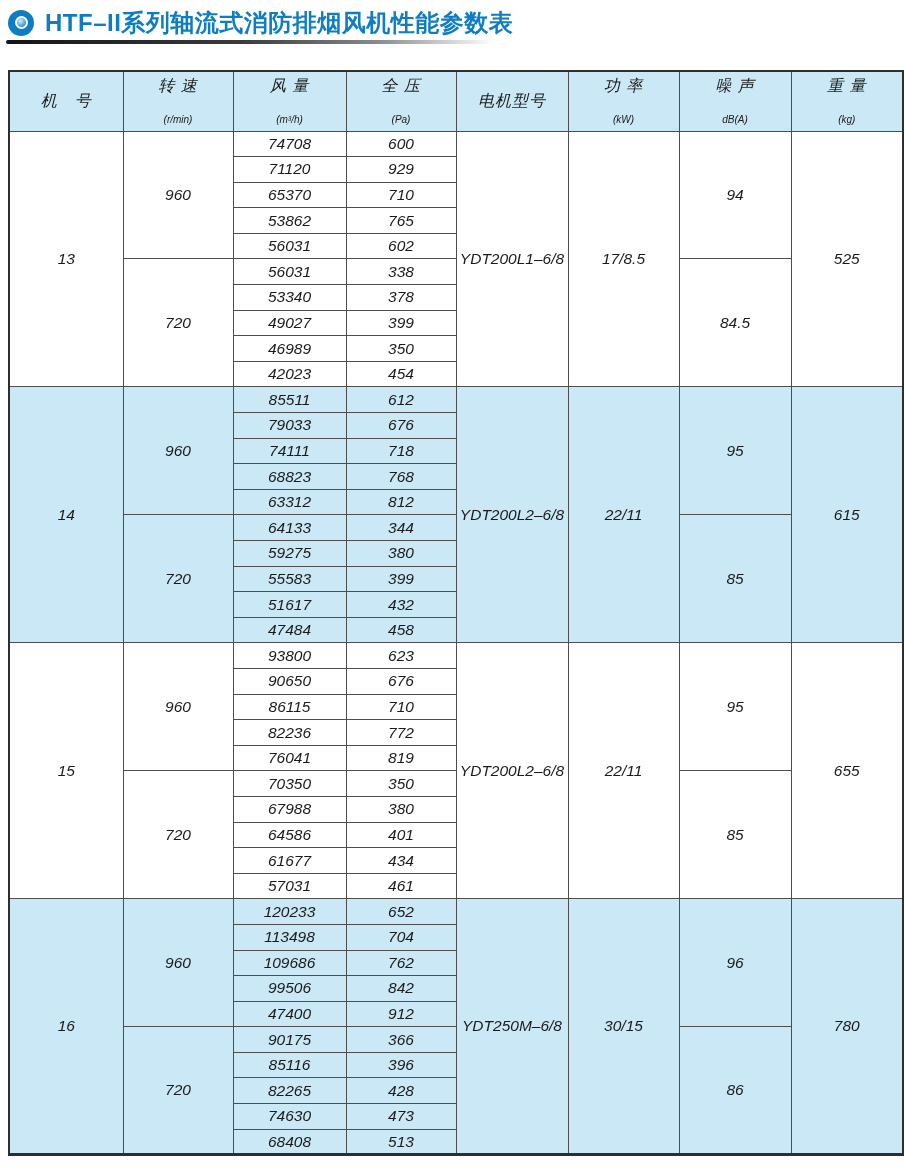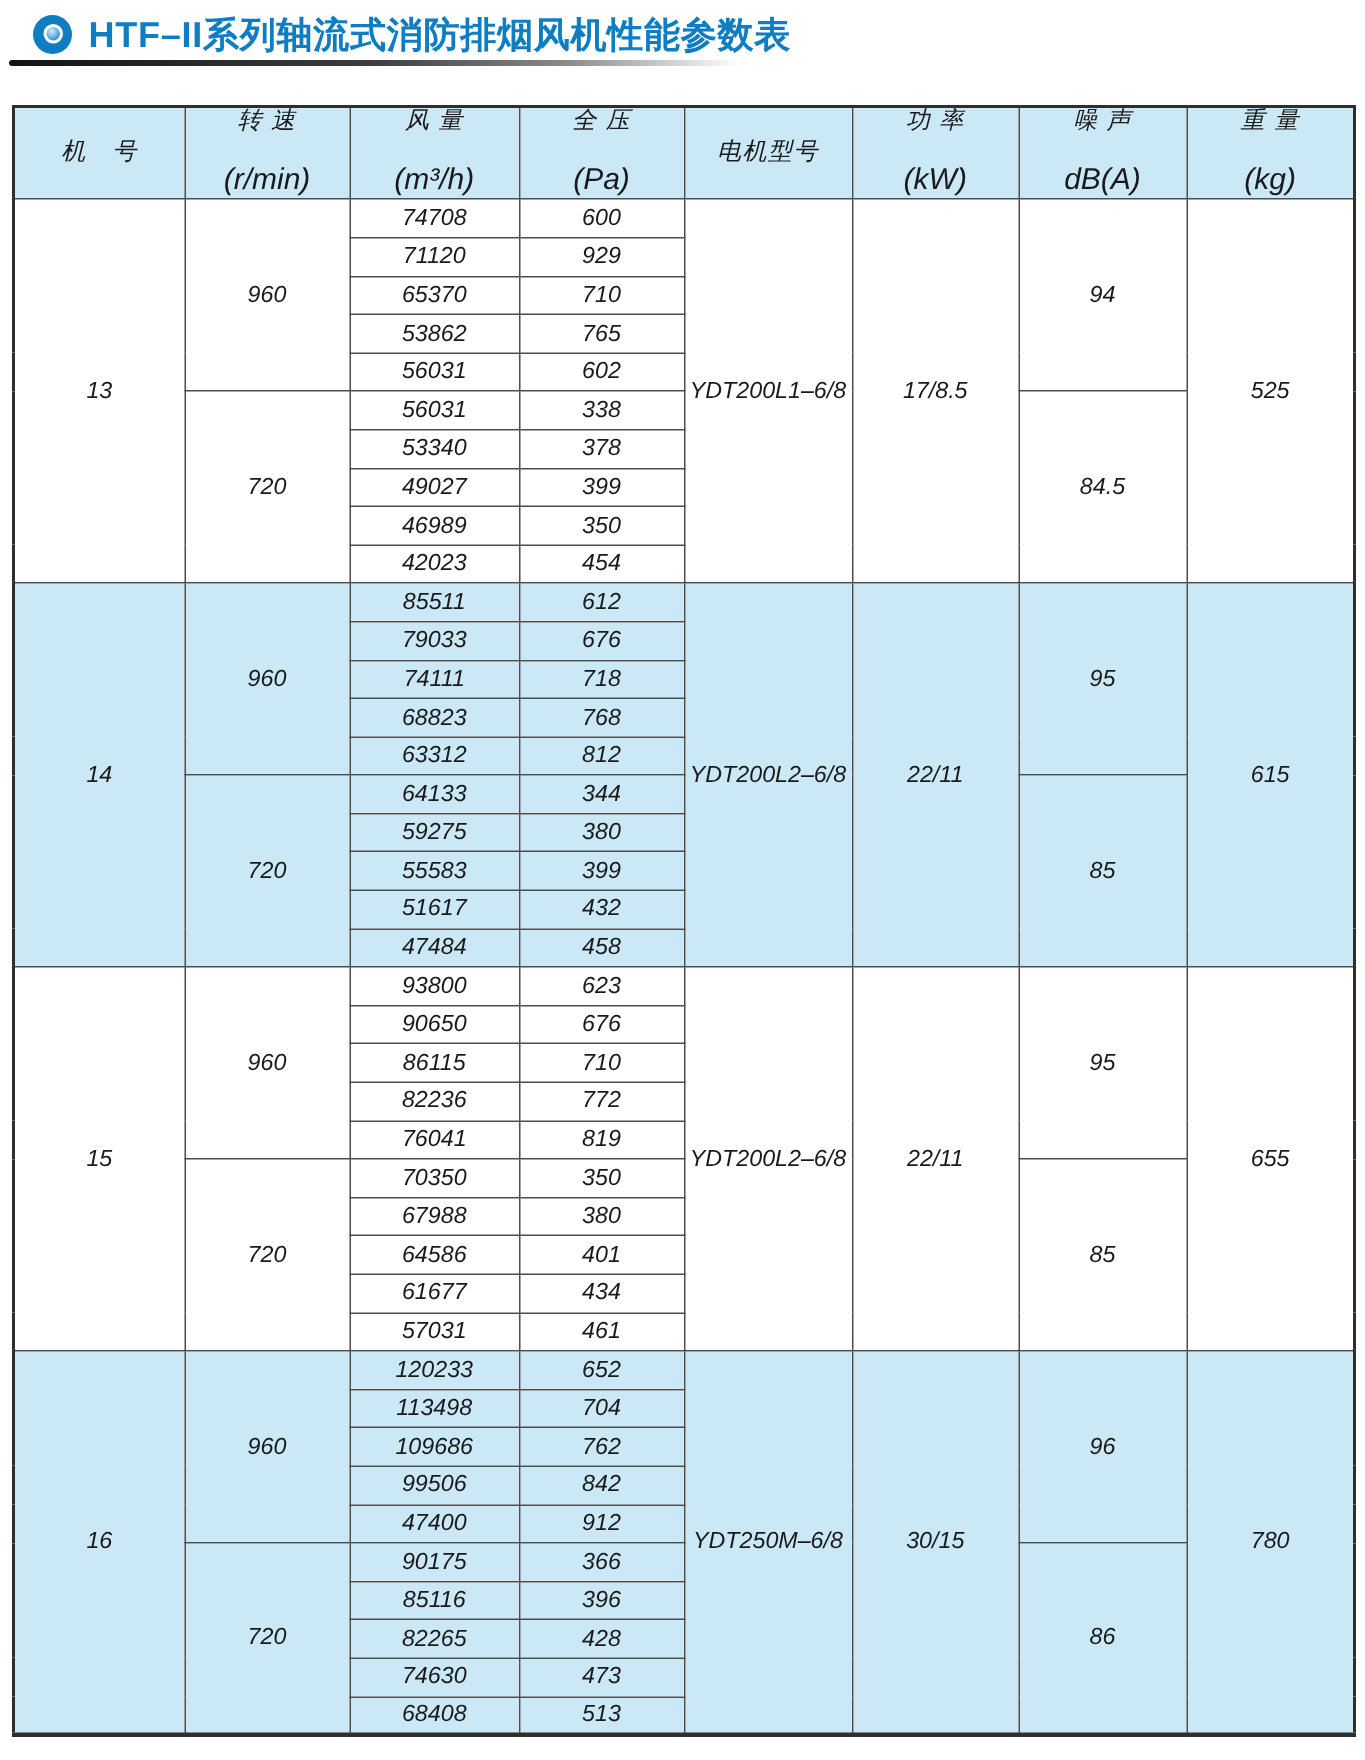--- a/index.html
+++ b/index.html
@@ -11,21 +11,21 @@
   *{box-sizing:border-box;}
   html,body{margin:0;padding:0;background:#fff;}
   .page{
     width:910px;height:1173px;
     font-family:"Liberation Sans","DejaVu Sans",sans-serif;
     color:#1a1a1a;position:relative;overflow:hidden;background:#fff;
   }
   
   .title-row{
     display:flex;align-items:center;gap:11px;
-    padding:9px 0 0 22px;height:36px;
+    padding:9px 0 0 8px;height:36px;
   }
   .bullet-icon{
     width:26px;height:26px;border-radius:50%;
     background:var(--accent);
     display:flex;align-items:center;justify-content:center;
     flex:0 0 auto;
   }
   .bullet-icon .core{
     width:13px;height:13px;border-radius:50%;
     border:2px solid #ffffff;
@@ -54,21 +54,21 @@
     padding:0 2px;
     font-size:15.5px;
     line-height:1.15;
     overflow:hidden;
   }
   thead th{
     background:var(--band);
     height:60px;font-weight:normal;
   }
   .hdr-main{display:block;font-size:16px;letter-spacing:1px;}
-  .hdr-unit{display:block;font-size:20px;margin-top:19px;letter-spacing:0;}
+  .hdr-unit{display:block;font-size:10px;margin-top:19px;letter-spacing:0;}
   .hdr-unit:empty{display:none;}
   tbody tr{height:25.6px;}
   tbody tr.band td{background:var(--band);}
 </style>
 </head>
 <body>
 
 <div class="page">
 
   <div class="title-row">

